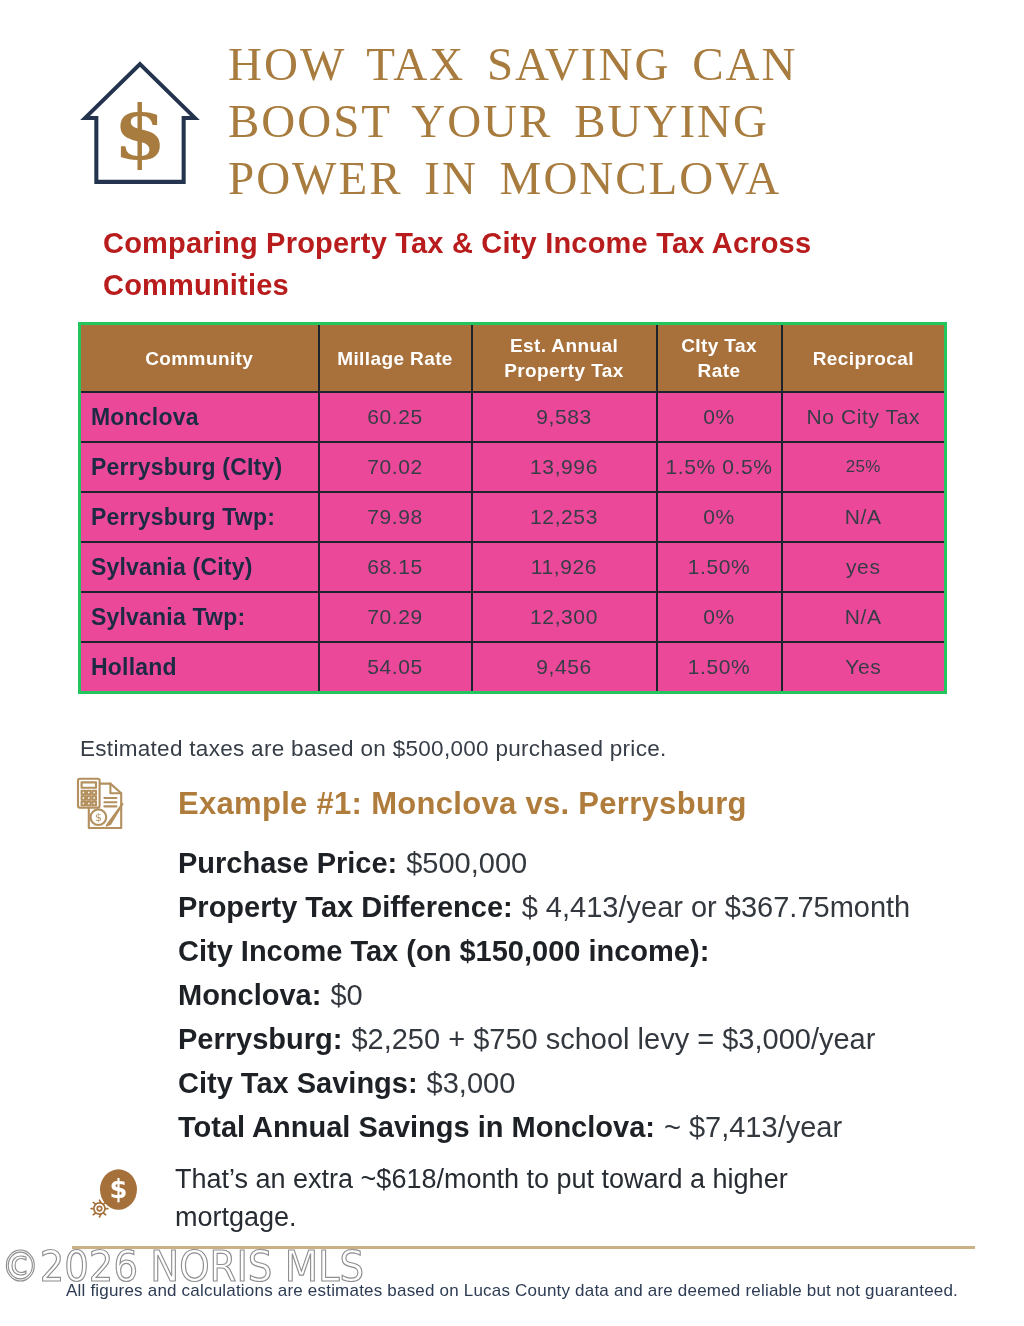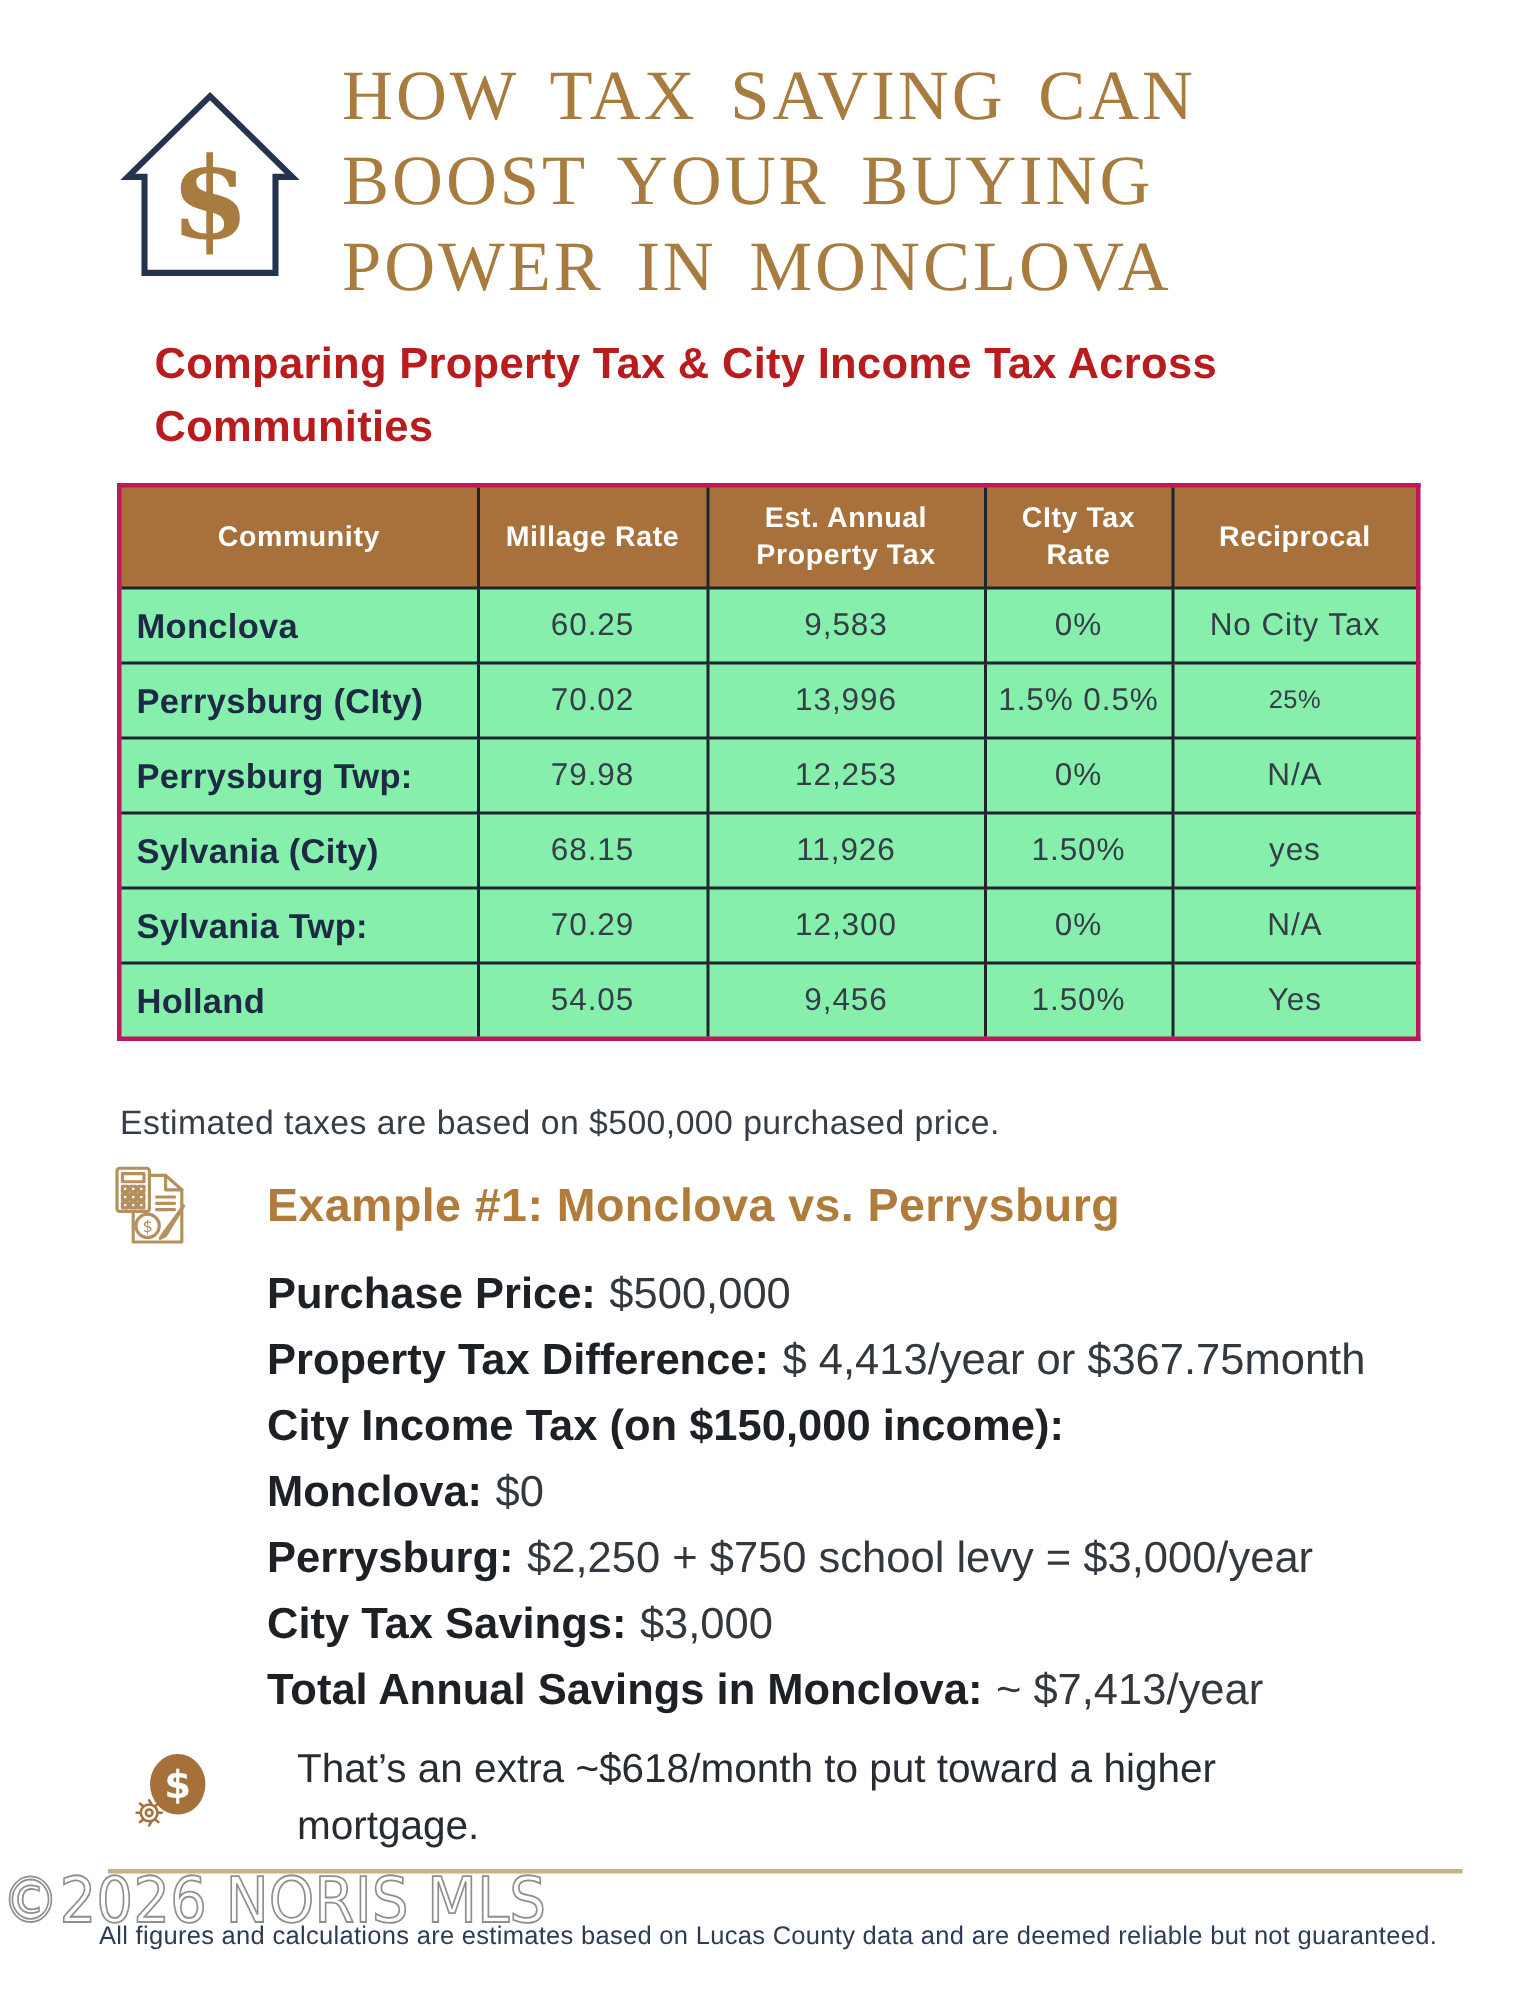--- a/index.html
+++ b/index.html
@@ -19,31 +19,31 @@
   .subtitle {
     position:absolute; left:103px; top:222px; width:820px;
     font-size:29px; line-height:42px; font-weight:bold; color:#b91c1c;
     letter-spacing:0.2px;
   }
 
   
   table.tax {
     position:absolute; left:78px; top:322px; width:866px;
     border-collapse:collapse; table-layout:fixed;
-    border:3px solid #be185d;
+    border:3px solid #22c55e;
   }
   table.tax th, table.tax td { border:2px solid #1d242e; }
   table.tax thead th {
     background:#a8713c; color:#ffffff; font-weight:bold;
     font-size:19px; line-height:25px; height:66px; padding:0 16px;
     text-align:center; letter-spacing:0.4px;
   }
   table.tax tbody td {
     height:46px; text-align:center; font-size:21px; color:#363d47;
-    letter-spacing:0.6px; background:#86efac;
+    letter-spacing:0.6px; background:#ec4899;
   }
   table.tax td.community {
     text-align:left; padding-left:10px; font-weight:bold;
     font-size:23px; color:#1c2a44; letter-spacing:0.2px;
   }
   table.tax td.small { font-size:17px; letter-spacing:0.3px; }
 
   .note {
     position:absolute; left:80px; top:736px;
     font-size:22.5px; color:#363d47; letter-spacing:0.3px;
@@ -57,21 +57,21 @@
     letter-spacing:0.3px; white-space:nowrap;
   }
 
   .details { position:absolute; left:178px; top:851px; }
   .details p { margin:0 0 20px 0; font-size:29px; line-height:24px; color:#33383f; }
   .details .lbl { font-weight:bold; color:#1d2126; margin-right:9px; }
 
   .callout { position:absolute; left:86px; top:1160px; display:flex; align-items:flex-start; }
   .coin-gear-icon { width:56px; height:56px; margin-top:6px; flex:0 0 auto; }
   .callout-text {
-    margin-left:56px; width:620px; font-size:27px; line-height:38px; color:#272c33;
+    margin-left:33px; width:620px; font-size:27px; line-height:38px; color:#272c33;
   }
 
   
   .bottom-line { position:absolute; left:72px; top:1246px; width:903px; height:3px; background:#c9b185; z-index:1; }
   .watermark {
     position:absolute; left:1px; top:1242px; z-index:2;
     font-family:"DejaVu Sans", sans-serif; font-size:42px; color:#ffffff;
     -webkit-text-stroke:1.2px #8f8f8f;
     letter-spacing:0px; white-space:nowrap;
     transform:scaleX(0.92); transform-origin:left top;

